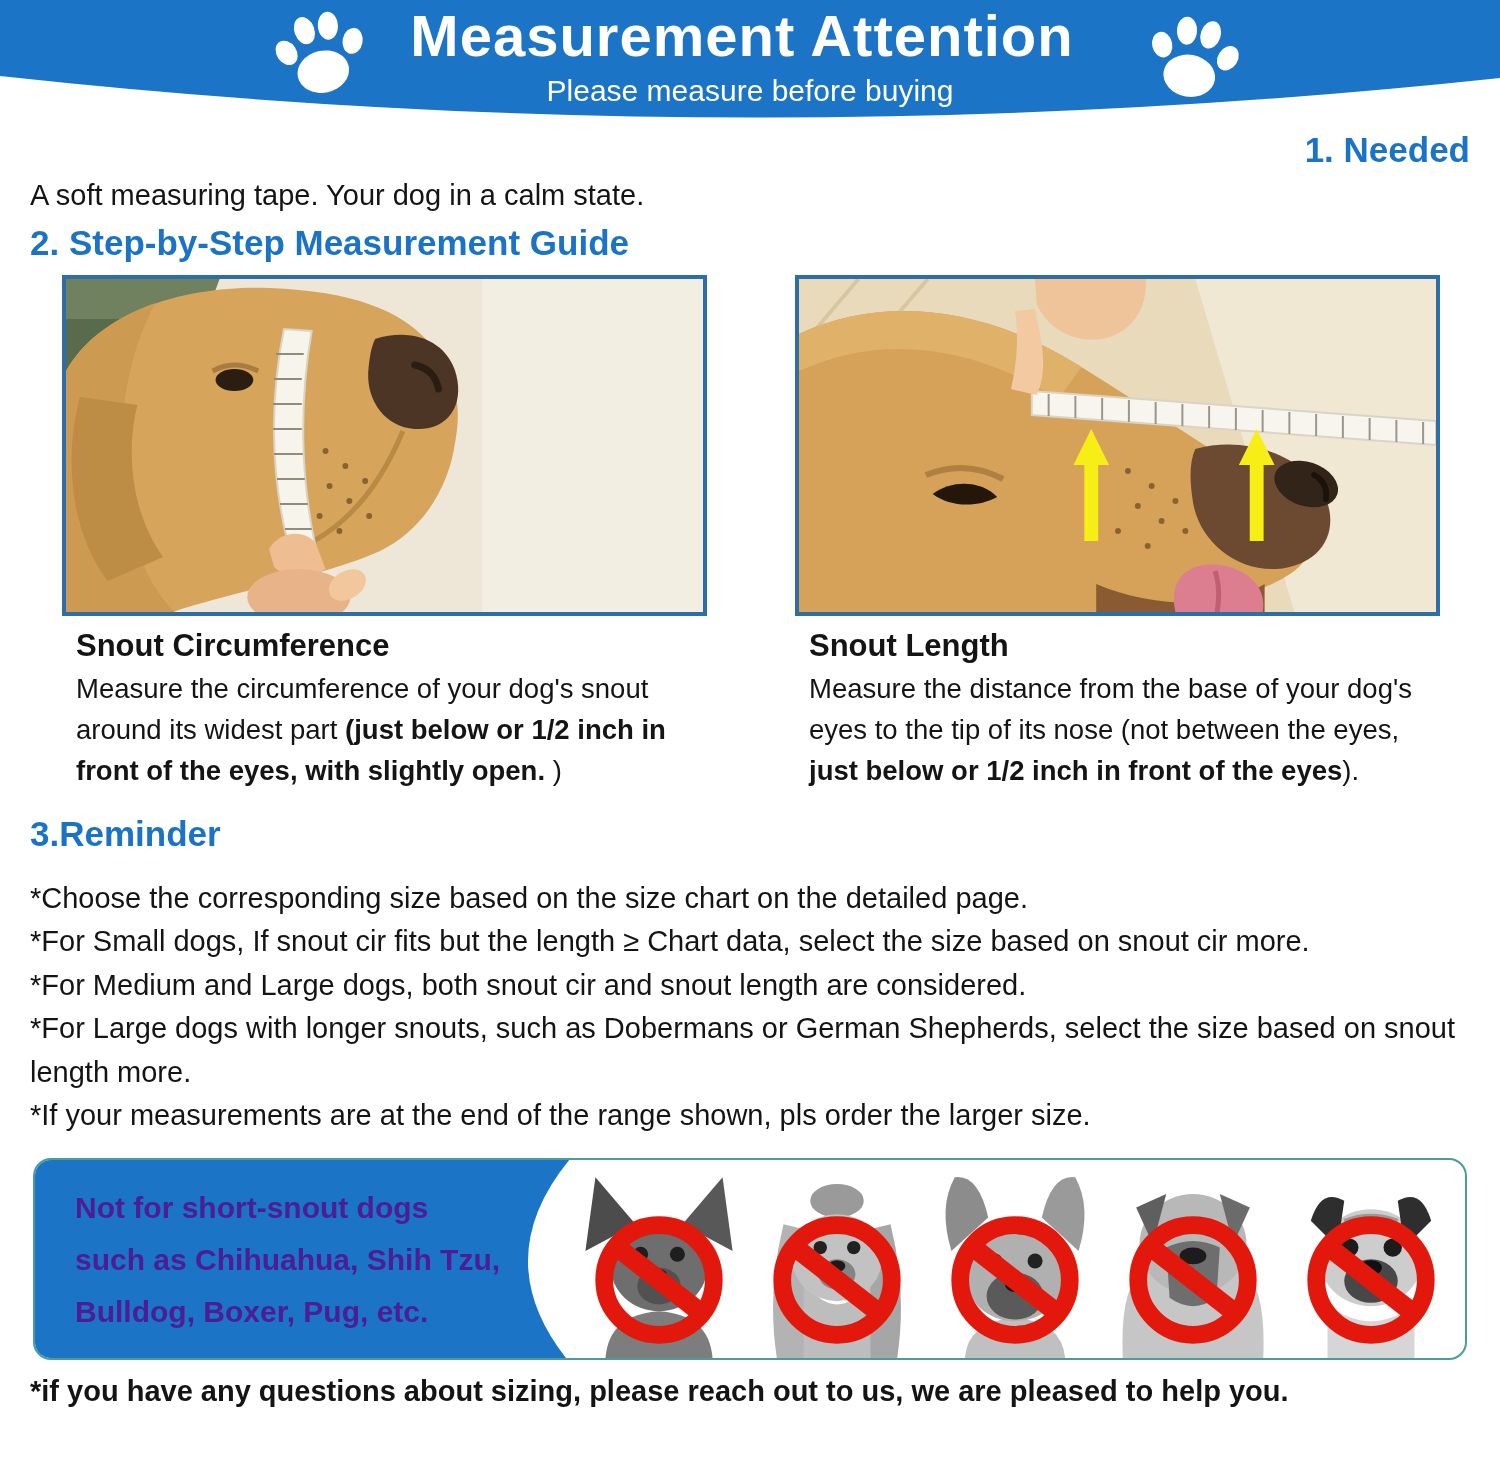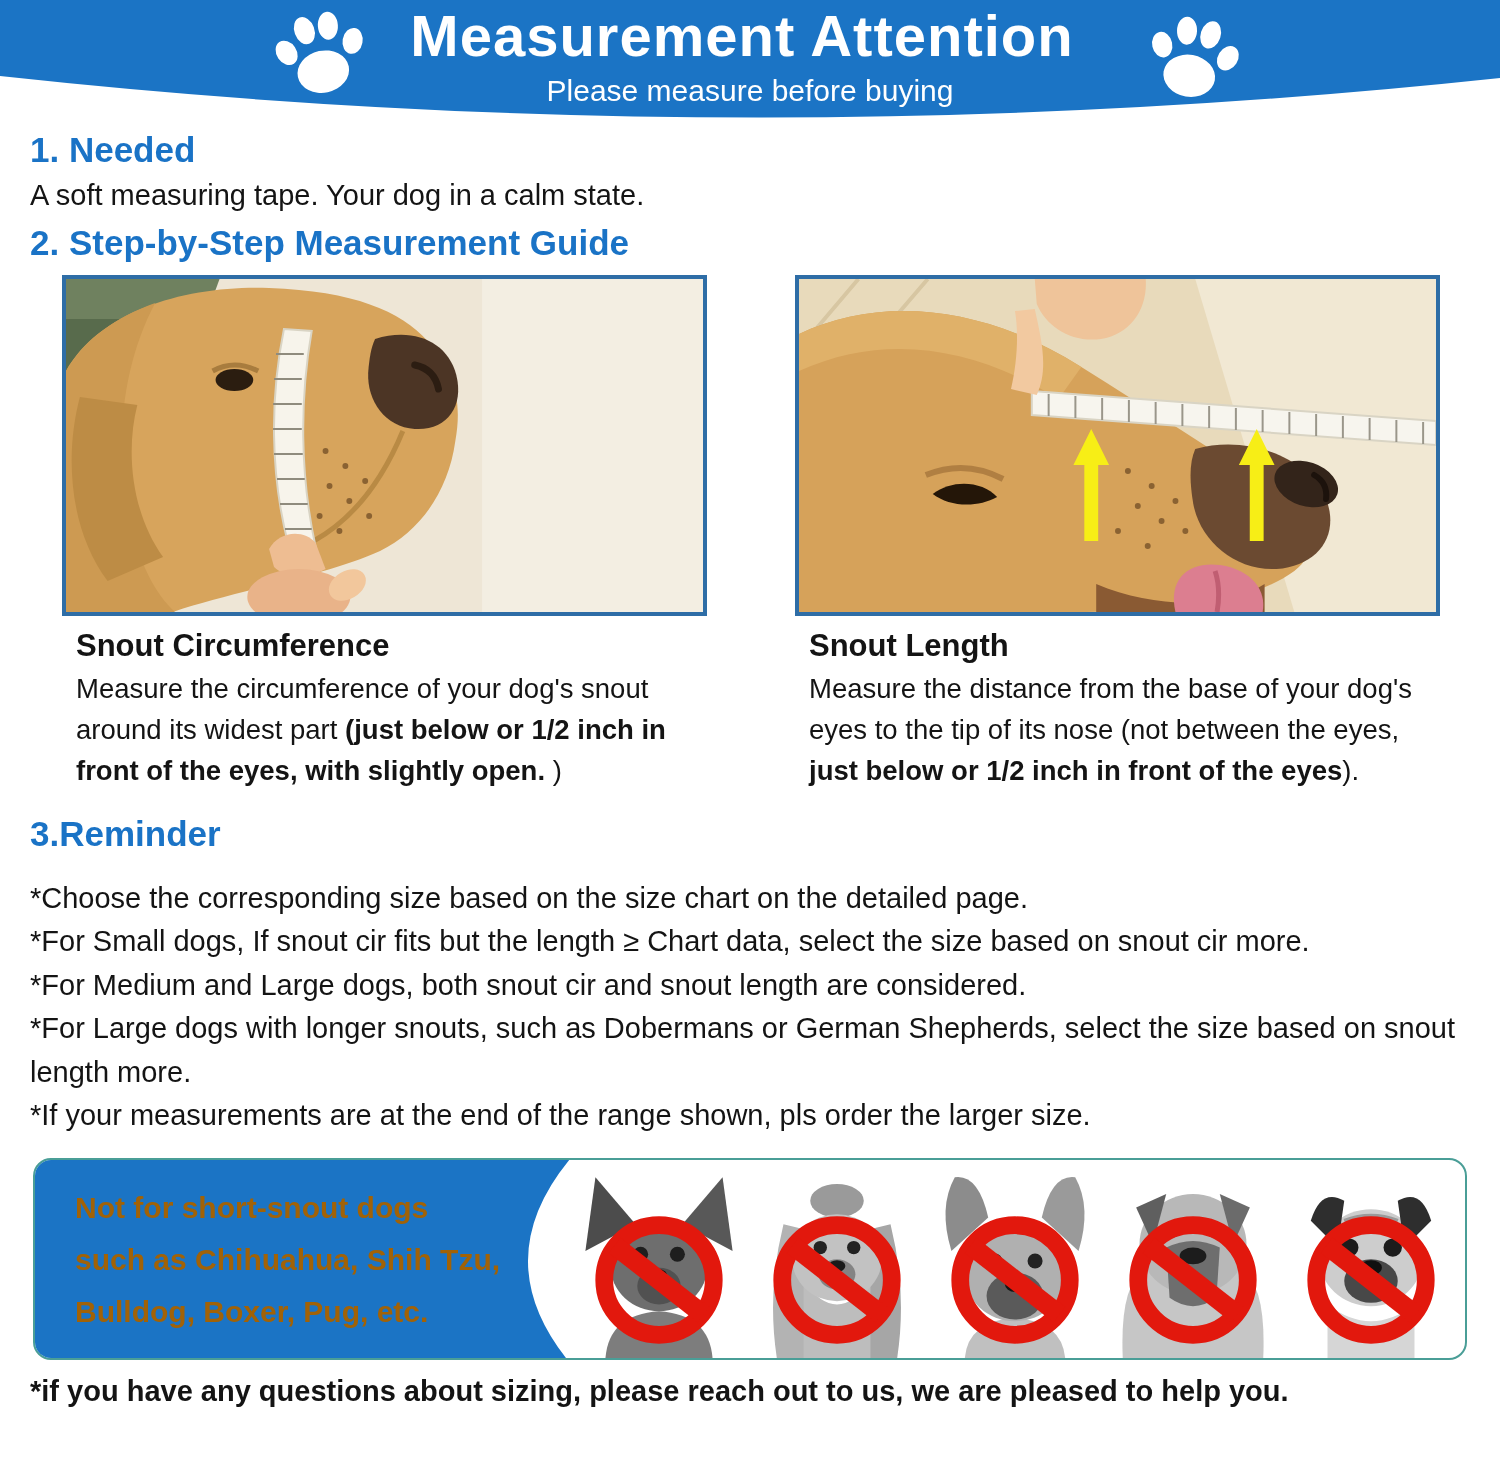--- a/index.html
+++ b/index.html
@@ -23,21 +23,21 @@
     position: absolute; left: 0; right: 0; top: 74px; text-align: center;
     color: #fff; font-size: 30px; font-weight: 400;
   }
   .paw { position: absolute; width: 100px; height: 100px; color: #fff; }
   .paw-left  { left: 270px; top: 6px;  transform: rotate(-12deg); }
   .paw-right { left: 1142px; top: 10px; transform: rotate(10deg); }
 
   
   .content { padding: 0 30px; }
   .sec-heading { color: var(--heading-blue, #1a73c6); font-size: 35px; font-weight: 800; margin: 0; line-height: 1.15; }
-  .sec1-heading { margin-top: -30px; }
+  .sec1-heading { margin-top: -30px; text-align: right; }
   .sec1-body { font-size: 29px; margin: 8px 0 0; line-height: 1.2; }
   .sec2-heading { margin-top: 10px; }
 
   .figures { display: flex; gap: 88px; margin: 12px 0 0 32px; }
   .figure { width: 645px; }
   .photo-frame { width: 645px; height: 341px; border: 4px solid var(--photo-border, #2e6da6); background: #eee6d6; }
   .photo { display: block; width: 637px; height: 333px; }
   .cap-title { font-size: 31px; font-weight: 800; margin: 12px 0 4px 14px; line-height: 1.15; }
   .cap-text { font-size: 27.5px; line-height: 1.5; margin: 0 0 0 14px; }
   .cap-text .bold { font-weight: 800; }
@@ -47,21 +47,21 @@
   .reminders p { font-size: 29px; line-height: 1.5; margin: 0; }
 
   
   .banner {
     position: relative; margin: 20px 0 0 3px; width: 1434px; height: 202px;
     border: 2px solid var(--banner-border, #4a9e97); border-radius: 18px;
     background: #fff; overflow: hidden;
   }
   .banner-blue { position: absolute; left: -1px; top: -1px; width: 536px; height: 204px; }
   .banner-text {
-    position: absolute; left: 40px; top: 22px; color: #a16207;
+    position: absolute; left: 40px; top: 22px; color: #4c1d95;
     font-size: 30px; font-weight: 700; line-height: 52px; white-space: nowrap;
   }
   .dogs {
     position: absolute; left: 540px; right: 10px; top: 10px; bottom: 0;
     display: flex; justify-content: space-between; align-items: flex-end;
   }
   .dog { position: relative; width: 168px; height: 184px; }
   .dog-svg { width: 100%; height: 100%; }
   .ban-svg { position: absolute; left: 50%; bottom: 4px; transform: translateX(-50%); width: 148px; height: 148px; }
 

